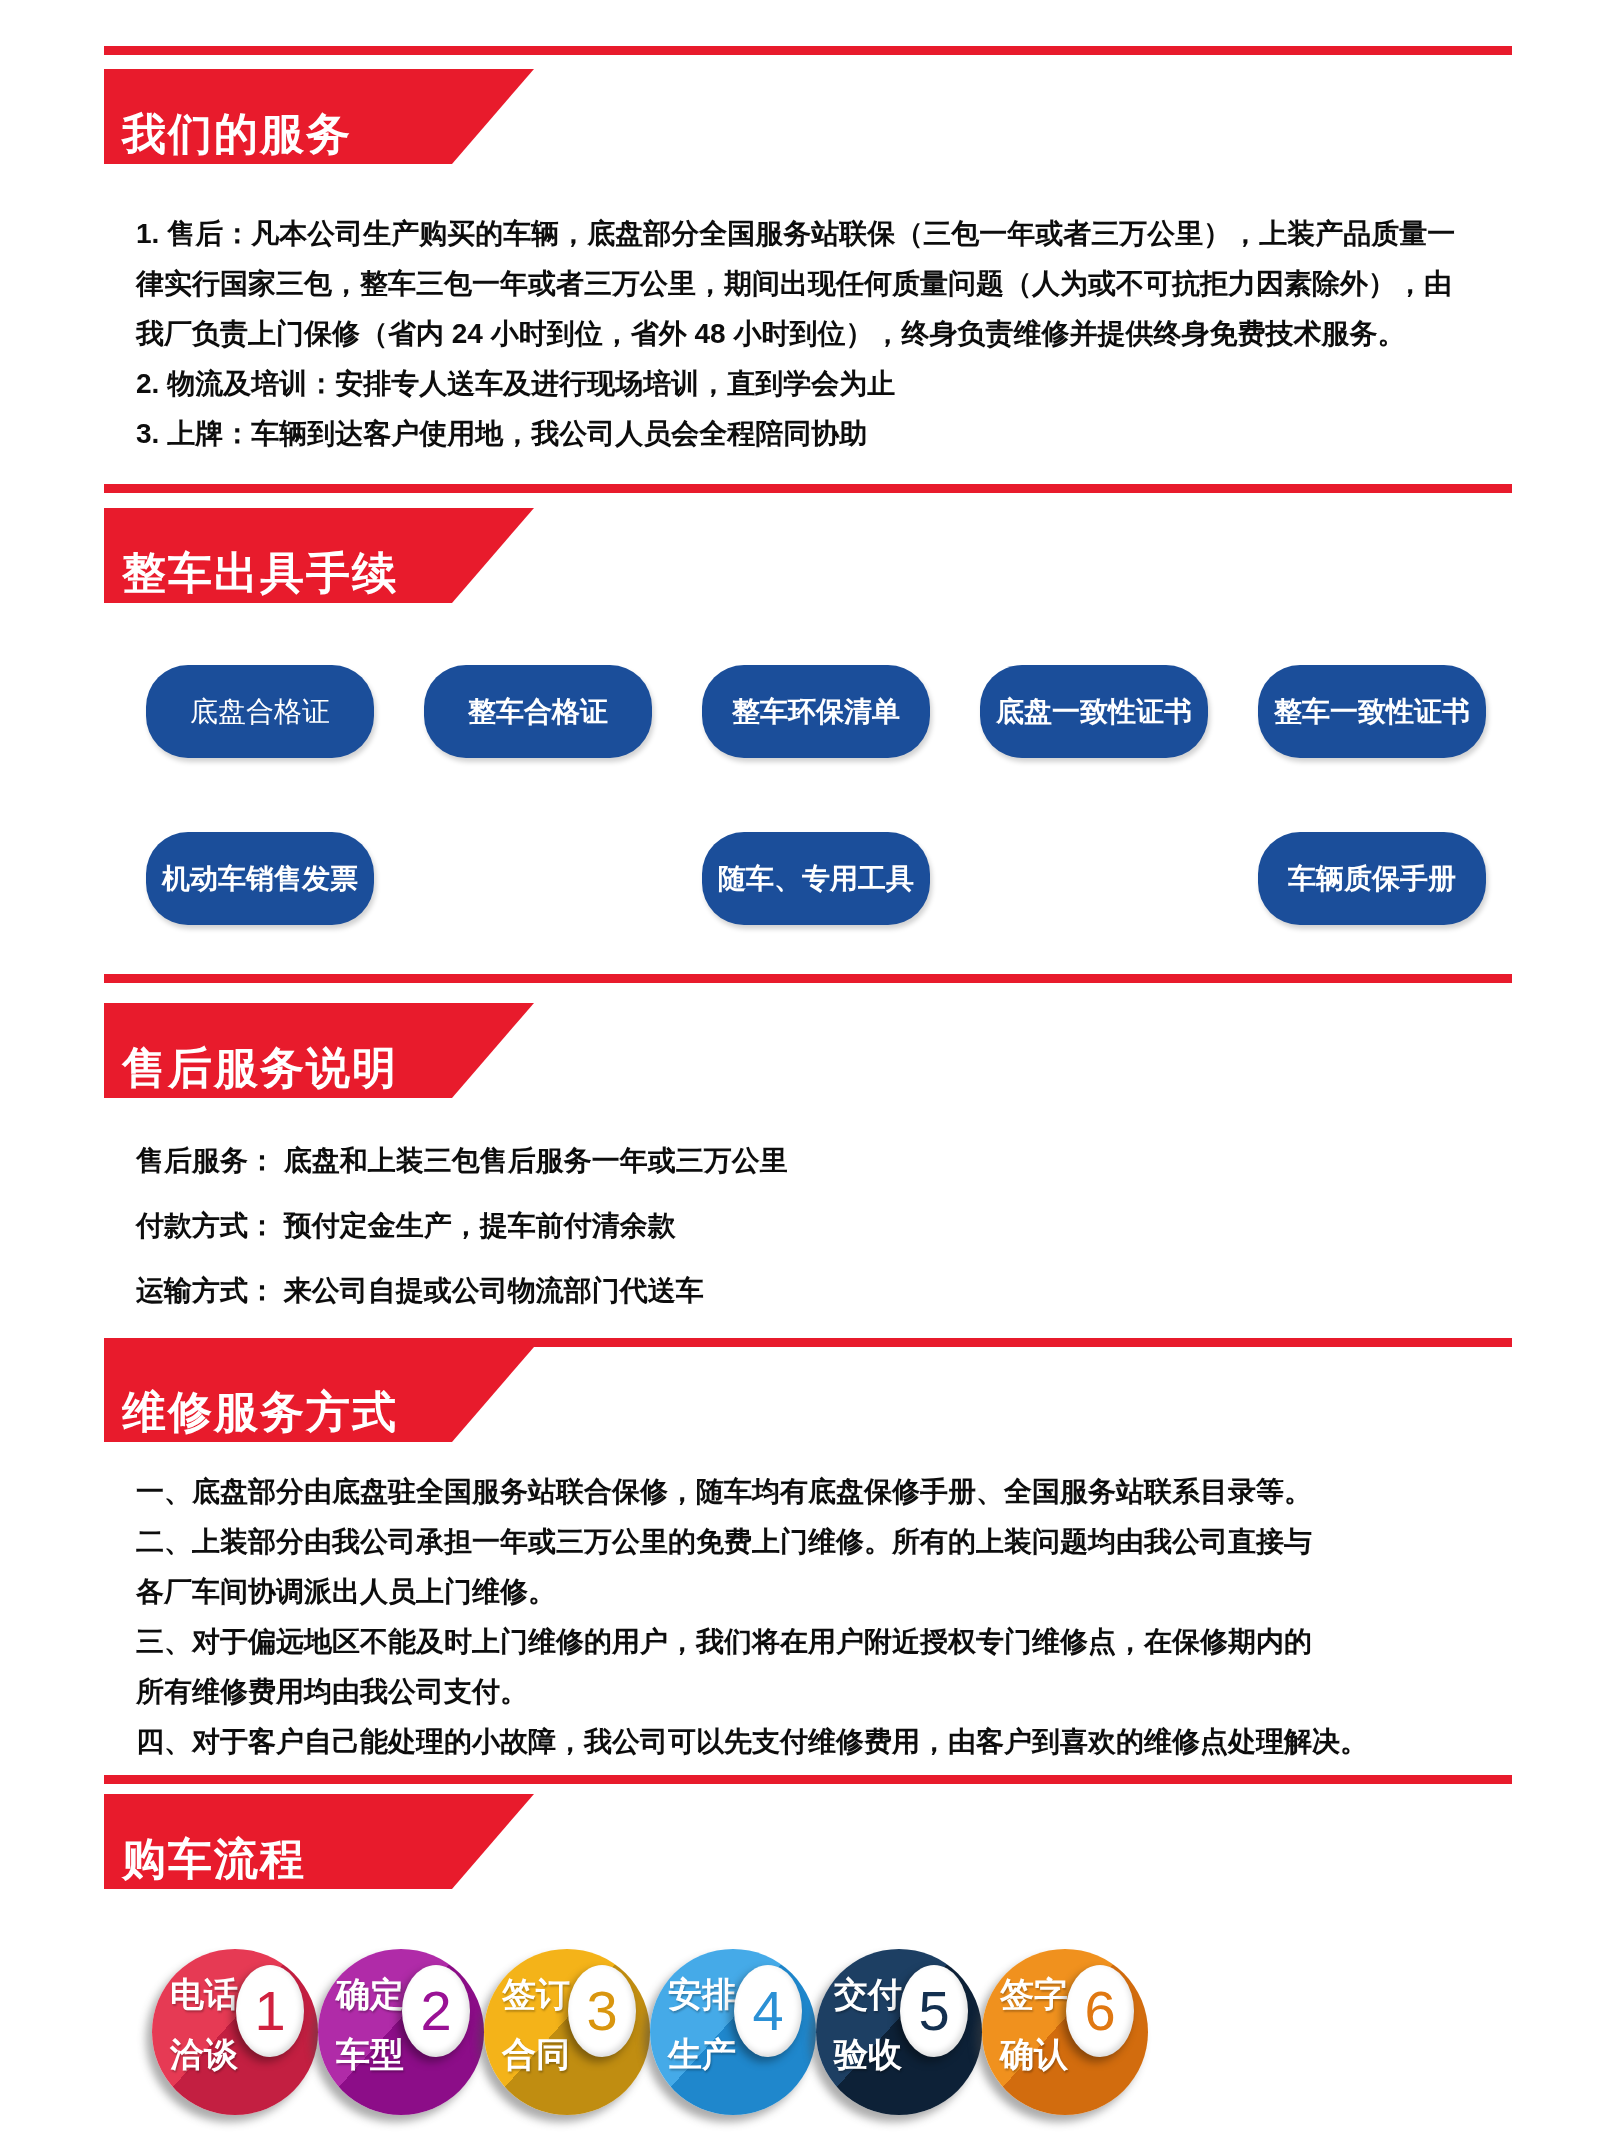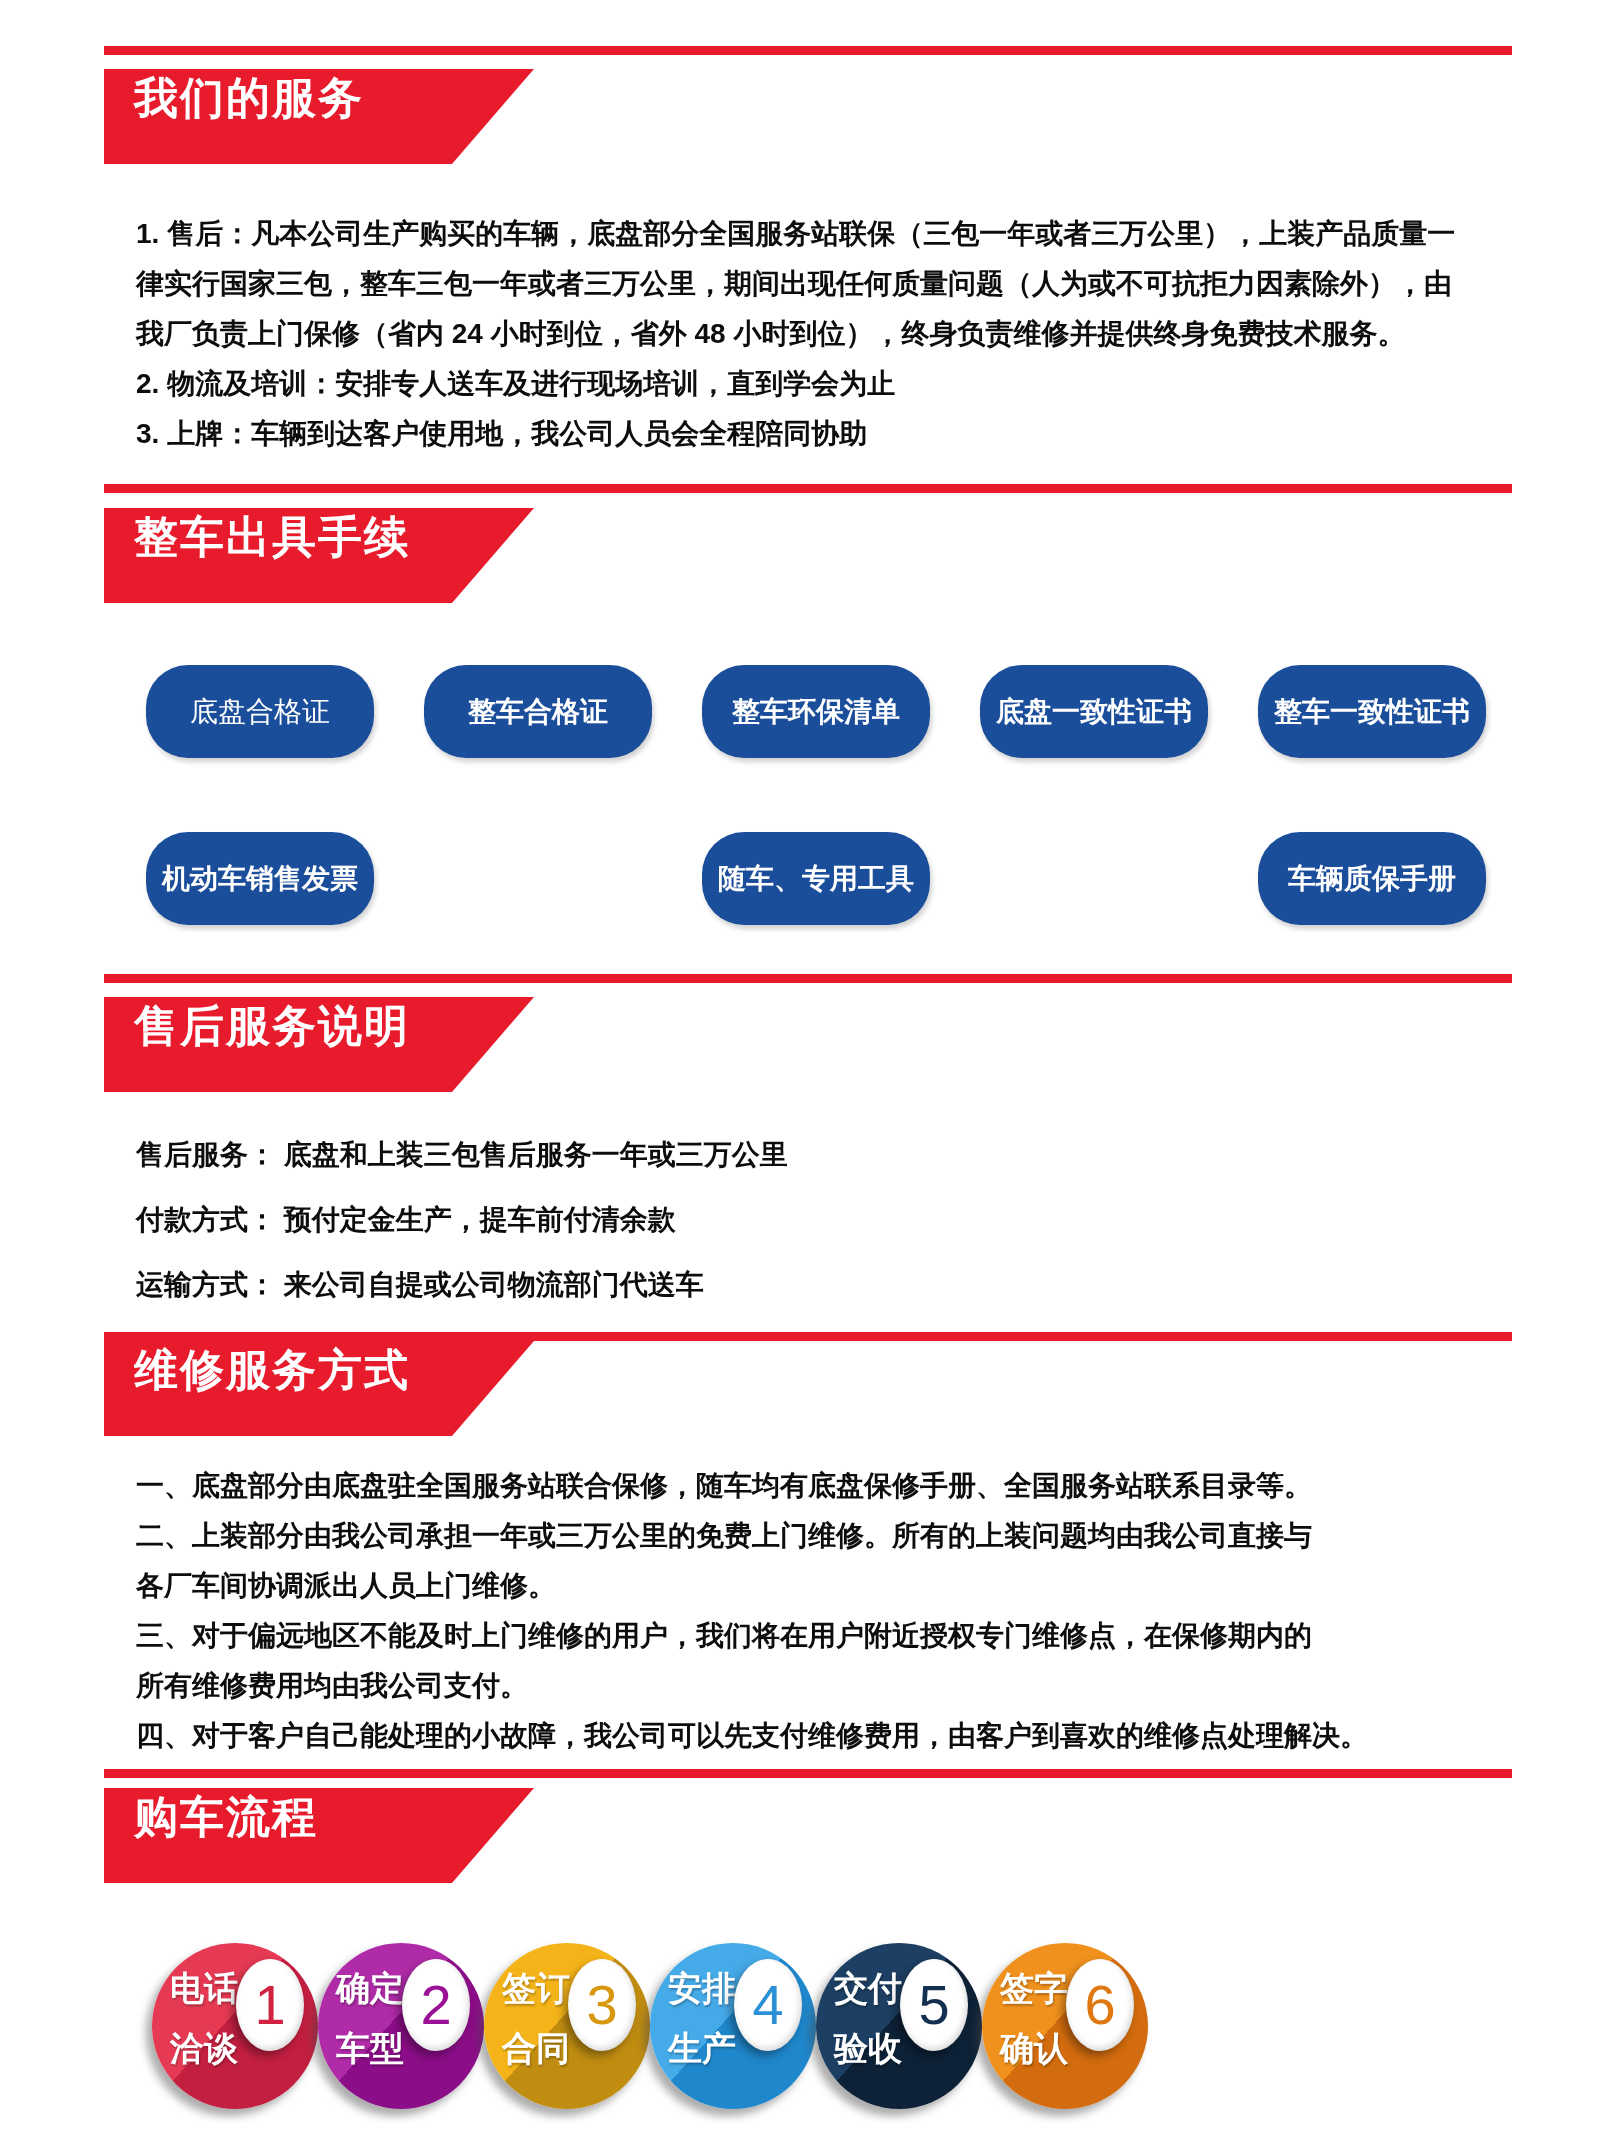--- a/index.html
+++ b/index.html
@@ -27,30 +27,30 @@
   .rule.r3{margin-top:49px;}
   .rule.r4{margin-top:15px;}
   .rule.r5{margin-top:8px;}
 
   
   .banner{
     width:430px;height:95px;
     margin-left:104px;
     background:var(--red);
     clip-path:polygon(0 0,100% 0,calc(100% - 82px) 100%,0 100%);
-    display:flex;align-items:flex-start;
-    padding-left:30px;
+    display:flex;align-items:flex-end;
+    padding-left:18px;
   }
   .banner .banner-title{
     color:#fff;font-size:44px;font-weight:700;
     letter-spacing:2px;white-space:nowrap;
   }
   .banner.b1{margin-top:14px;}
   .banner.b2{margin-top:15px;}
-  .banner.b3{margin-top:14px;}
+  .banner.b3{margin-top:20px;}
   .banner.b4{margin-top:0;}
   .banner.b5{margin-top:10px;}
 
   
   .text-block{
     margin-left:136px;margin-right:90px;
     font-size:28px;font-weight:700;color:var(--ink);
   }
   .text-block .line{line-height:50px;white-space:nowrap;}
   .text-block.services{margin-top:45px;}

